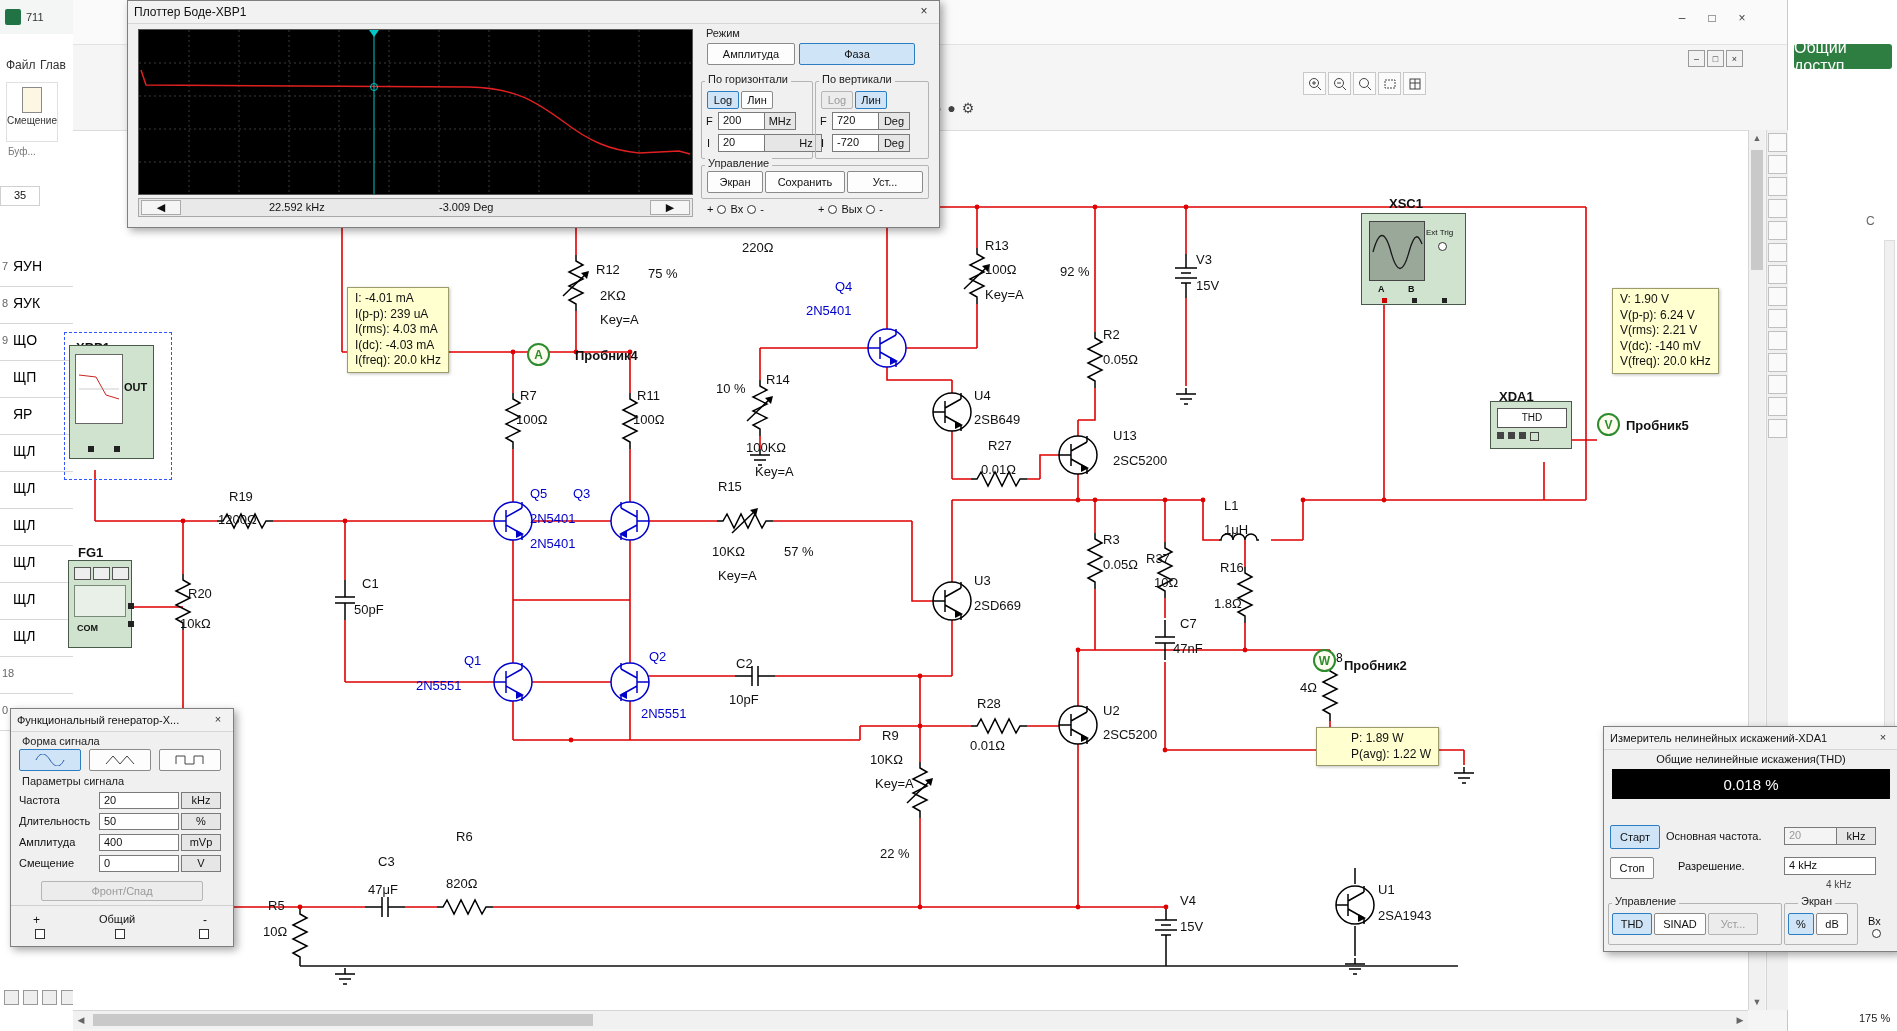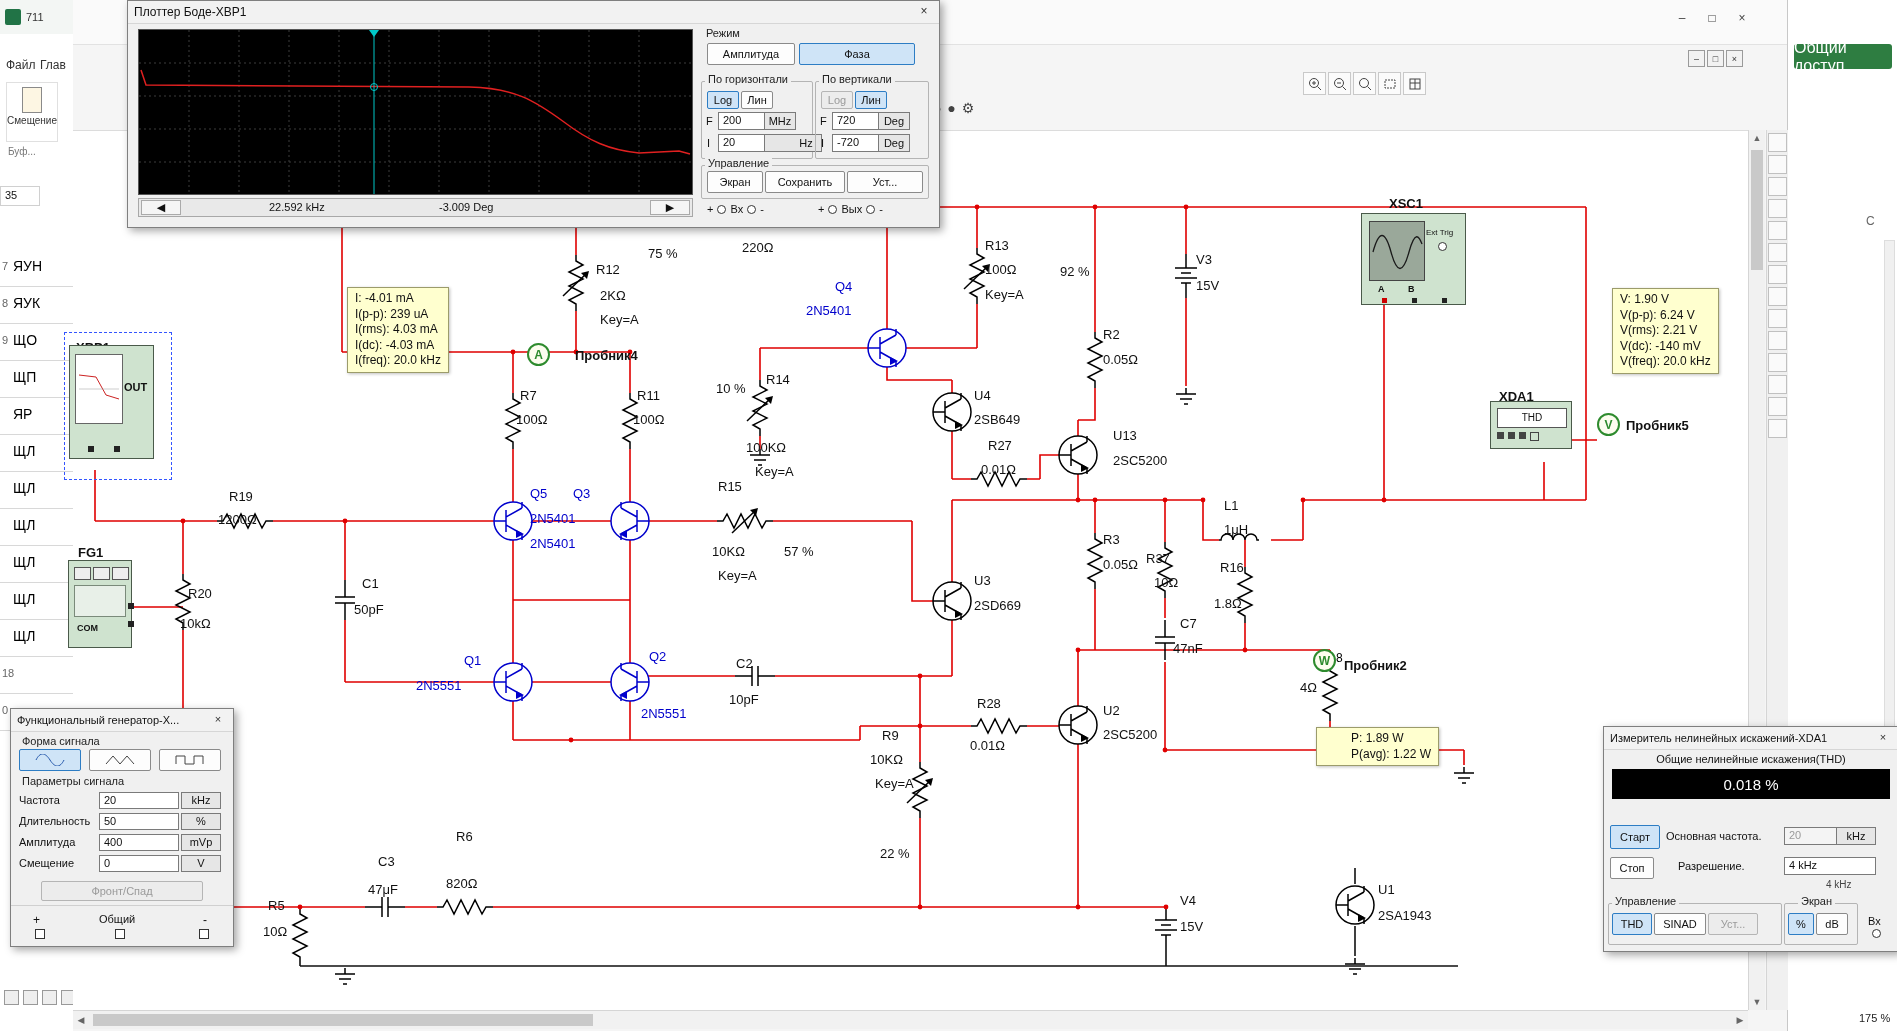--- a/index.html
+++ b/index.html
@@ -79,21 +79,21 @@
       <span class="abs" style="left:5px;top:9px;width:16px;height:16px;background:#217346;border-radius:2px;"></span>
       <span class="abs" style="left:26px;top:11px;font-size:11px;color:#333;">711</span>
     </div>
     <span class="abs" style="left:6px;top:58px;font-size:12px;color:#333;">Файл</span>
     <span class="abs" style="left:40px;top:58px;font-size:12px;color:#333;">Глав</span>
     <div class="abs" style="left:6px;top:82px;width:50px;height:58px;border:1px solid #e0e0e0;text-align:center;">
       <div style="width:18px;height:24px;border:1px solid #8a8a8a;background:#fdf6e3;margin:4px auto 2px;"></div>
       <div style="font-size:10px;color:#333;">Смещение</div>
     </div>
     <div class="abs" style="left:8px;top:146px;font-size:10px;color:#777;">Буф...</div>
-    <div class="abs" style="left:0;top:186px;width:40px;height:20px;border:1px solid #d0d0d0;background:#fff;font-size:11px;padding:2px 4px;box-sizing:border-box;">35</div>
+    <div class="abs" style="left:0;top:186px;width:40px;height:20px;border:1px solid #d0d0d0;background:#fff;font-size:11px;padding:2px 4px;box-sizing:border-box;text-align:center;">35</div>
     <div class="abs" style="left:0;top:250px;width:73px;">
 
         <div class="xl-row">
           <span class="xl-rownum">7</span>
           <span class="xl-celltext">ЯУН</span>
         </div>
 
         <div class="xl-row">
           <span class="xl-rownum">8</span>
           <span class="xl-celltext">ЯУК</span>
@@ -470,21 +470,21 @@
       <span style="width:7px;height:7px;border:1px solid #444;display:inline-block;"></span>
     </div>
   </div>
 
   <div>
 
       <div class="cl" style="left: 742px; top: 240px; position: absolute;">220Ω</div>
 
       <div class="cl" style="left: 596px; top: 262px; position: absolute;">R12</div>
 
-      <div class="cl" style="left: 648px; top: 246px; position: absolute;">75 %</div>
+      <div class="cl" style="left: 648px; top: 266px; position: absolute;">75 %</div>
 
       <div class="cl" style="left: 600px; top: 288px; position: absolute;">2KΩ</div>
 
       <div class="cl" style="left: 600px; top: 312px; position: absolute;">Key=A</div>
 
       <div class="cl" style="left: 985px; top: 238px; position: absolute;">R13</div>
 
       <div class="cl" style="left: 985px; top: 262px; position: absolute;">100Ω</div>
 
       <div class="cl" style="left: 985px; top: 287px; position: absolute;">Key=A</div>

